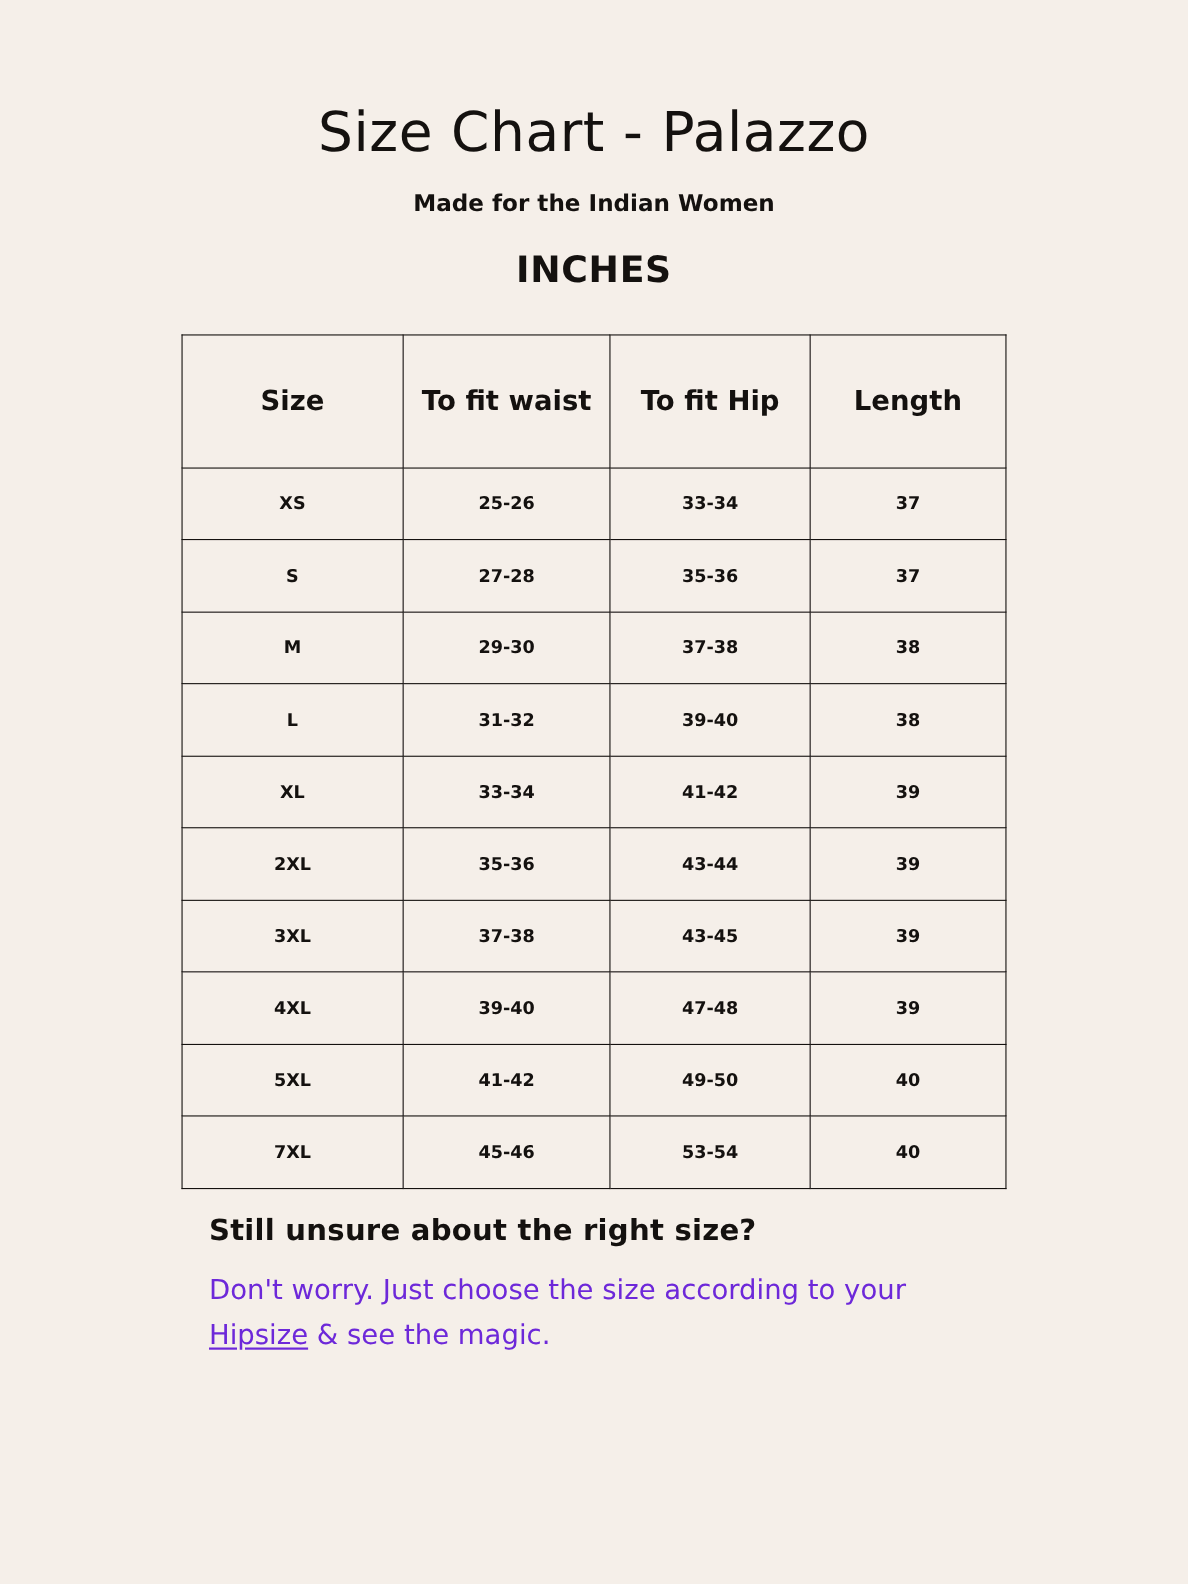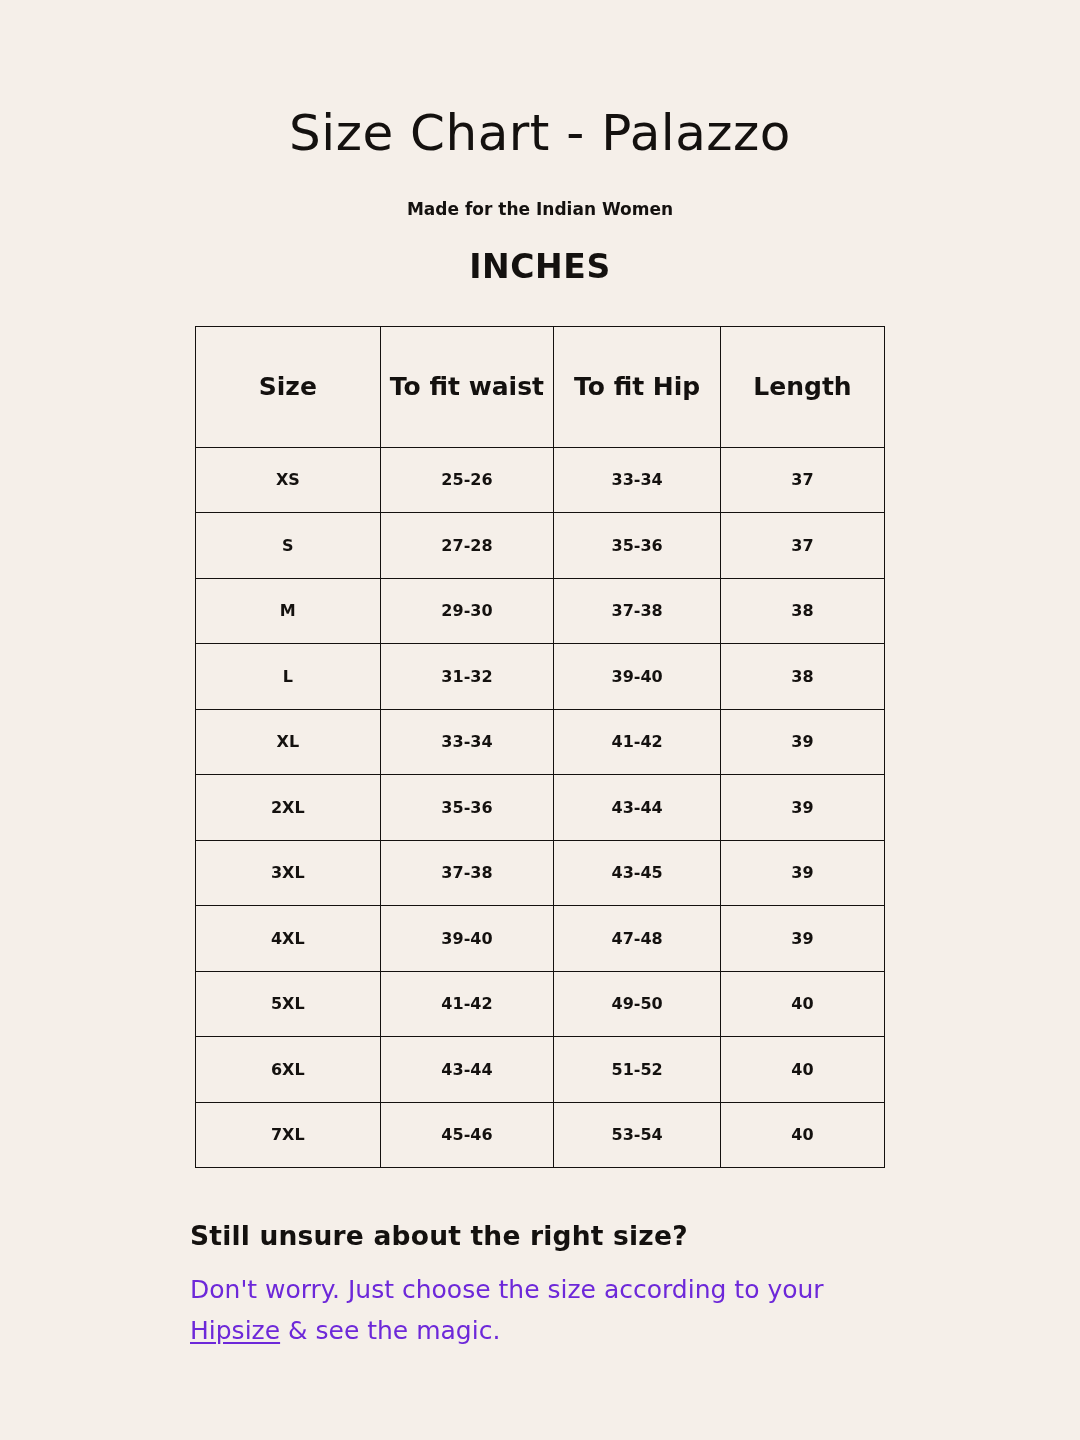--- a/index.html
+++ b/index.html
@@ -19,46 +19,46 @@
     width: 1080px;
     height: 1440px;
     box-sizing: border-box;
   }
   .title {
     text-align: center;
     font-family: "DejaVu Sans", sans-serif;
     font-weight: 400;
     font-size: 50px;
     letter-spacing: 0.5px;
-    margin: 17px;
+    margin: 4px;
     padding-top: 90px;
     line-height: 1.05;
     color: #14110f;
   }
   .subtitle {
     text-align: center;
-    font-size: 17px;
+    font-size: 21px;
     font-weight: 700;
     margin: 0;
     padding-top: 22px;
     color: #14110f;
   }
   .units {
     text-align: center;
     font-size: 33px;
     font-weight: 700;
     margin: 0;
     padding-top: 28px;
     letter-spacing: 0.6px;
     color: #14110f;
   }
 
   .table-wrap {
     margin: 40px auto 0 auto;
-    width: 690px;
+    width: 750px;
   }
   table.size-table {
     border-collapse: collapse;
     width: 100%;
     table-layout: fixed;
   }
   table.size-table th,
   table.size-table td {
     border: 1.6px solid #14110f;
     text-align: center;
@@ -77,21 +77,21 @@
     height: 64.5px;
     padding: 0;
     vertical-align: middle;
   }
   col.c-size { width: 26.8%; }
   col.c-waist { width: 25.2%; }
   col.c-hip { width: 24.2%; }
   col.c-length { width: 23.8%; }
 
   .footer {
-    margin: 52px auto 0 auto;
+    margin: 22px auto 0 auto;
     width: 700px;
   }
   .footer-heading {
     font-size: 26.5px;
     font-weight: 700;
     margin: 0;
     letter-spacing: 0.2px;
     color: #14110f;
   }
   .footer-body {
@@ -181,26 +181,20 @@
           <td>47-48</td>
           <td>39</td>
         </tr>
         <tr>
           <td>5XL</td>
           <td>41-42</td>
           <td>49-50</td>
           <td>40</td>
         </tr>
         <tr>
-          <td>6XL</td>
-          <td>43-44</td>
-          <td>51-52</td>
-          <td>40</td>
-        </tr>
-        <tr>
           <td>7XL</td>
           <td>45-46</td>
           <td>53-54</td>
           <td>40</td>
         </tr>
       </tbody>
     </table>
   </div>
 
   <div class="footer">

